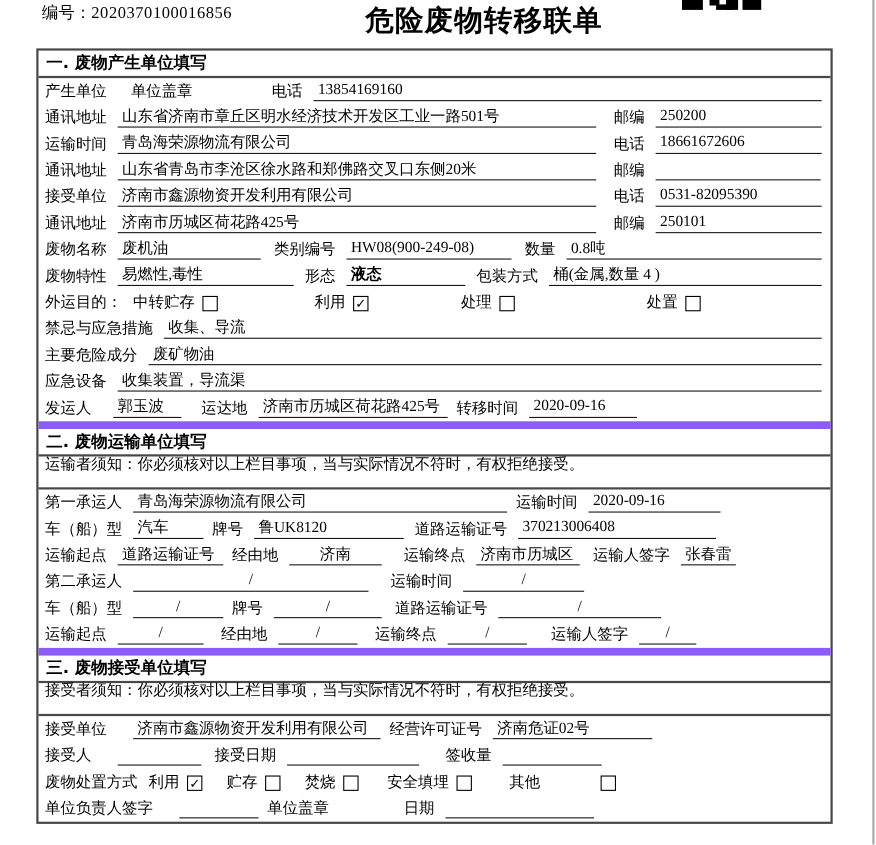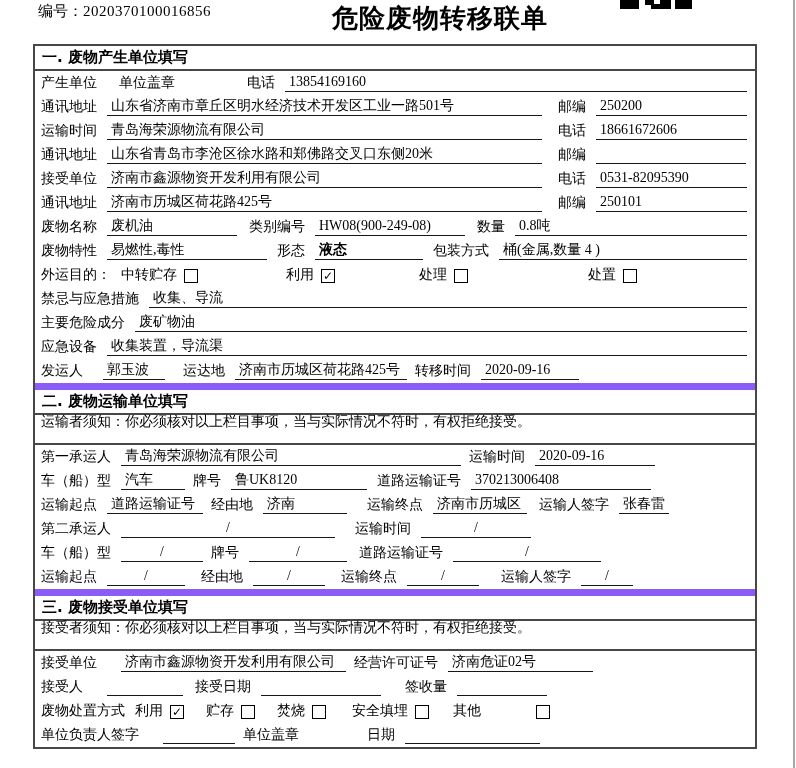--- a/index.html
+++ b/index.html
@@ -180,21 +180,21 @@
         <span class="val" style="width: 64px;">汽车</span>
         <span class="lbl" style="margin-left: 8px;">牌号</span>
         <span class="val" style="width: 136px;">鲁UK8120</span>
         <span class="lbl" style="margin-left: 10px;">道路运输证号</span>
         <span class="val" style="width: 180px;">370213006408</span>
       </div>
       <div class="row">
         <span class="lbl">运输起点</span>
         <span class="val" style="width: 96px;">道路运输证号</span>
         <span class="lbl" style="margin-left: 8px;">经由地</span>
-        <span class="val" style="width: 84px;">济南</span>
+        <span class="val" style="width: 84px; text-align: center;">济南</span>
         <span class="lbl" style="margin-left: 20px;">运输终点</span>
         <span class="val" style="width: 94px;">济南市历城区</span>
         <span class="lbl" style="margin-left: 12px;">运输人签字</span>
         <span class="val" style="width: 50px;">张春雷</span>
       </div>
       <div class="row">
         <span class="lbl">第二承运人</span>
         <span class="val ctr" style="width: 214px;">/</span>
         <span class="lbl" style="margin-left: 20px;">运输时间</span>
         <span class="val ctr" style="width: 110px;">/</span>
@@ -246,21 +246,21 @@
           <span class="box"></span>
         </span>
         <span class="chk" style="margin-left: 22px;">
           <span class="chk-t">焚烧</span>
           <span class="box"></span>
         </span>
         <span class="chk" style="margin-left: 26px;">
           <span class="chk-t">安全填埋</span>
           <span class="box"></span>
         </span>
-        <span class="chk" style="margin-left: 24px; gap: 48px;">
+        <span class="chk" style="margin-left: 34px; gap: 48px;">
           <span class="chk-t">其他</span>
           <span class="box"></span>
         </span>
       </div>
       <div class="row">
         <span class="lbl">单位负责人签字</span>
         <span class="val" style="width: 72px; margin-left: 14px;"></span>
         <span class="lbl" style="margin-left: 8px;">单位盖章</span>
         <span class="lbl" style="margin-left: 58px;">日期</span>
         <span class="val" style="width: 135px;"></span>

